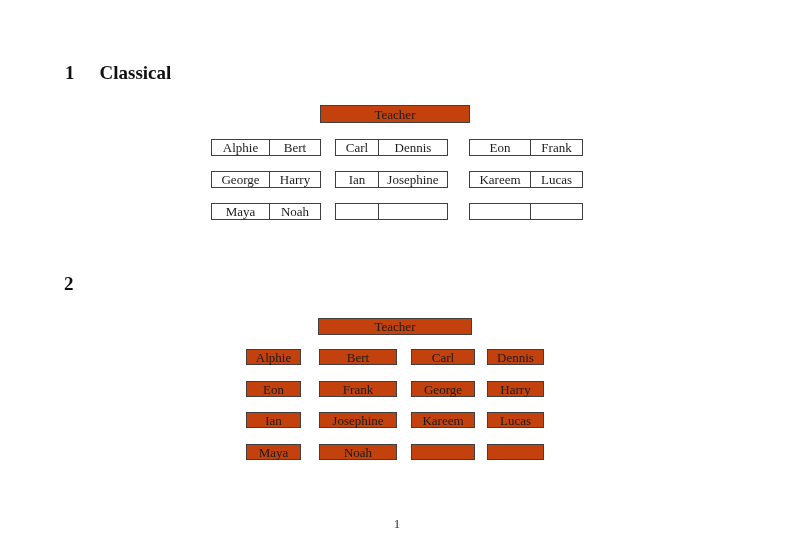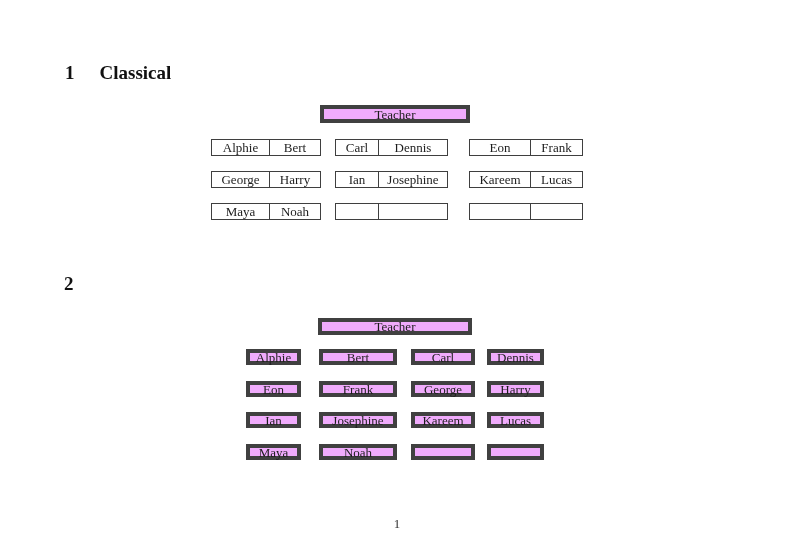--- a/index.html
+++ b/index.html
@@ -18,27 +18,27 @@
     display:flex;
     font-weight:bold;
     font-size:19px;
     line-height:21px;
     color:#111;
   }
   .heading-title { margin-left:25px; }
 
   .box {
     position:absolute;
-    border:4px solid #404040;
+    border:1px solid #404040;
     display:flex;
     align-items:center;
     justify-content:center;
     font-size:13px;
     line-height:13px;
-    background:#f0abfc;
+    background:#c2410c;
     white-space:nowrap;
   }
 
   .desk {
     position:absolute;
     border:1px solid #3f3f3f;
     display:flex;
     background:#ffffff;
   }
   .desk .cell {

